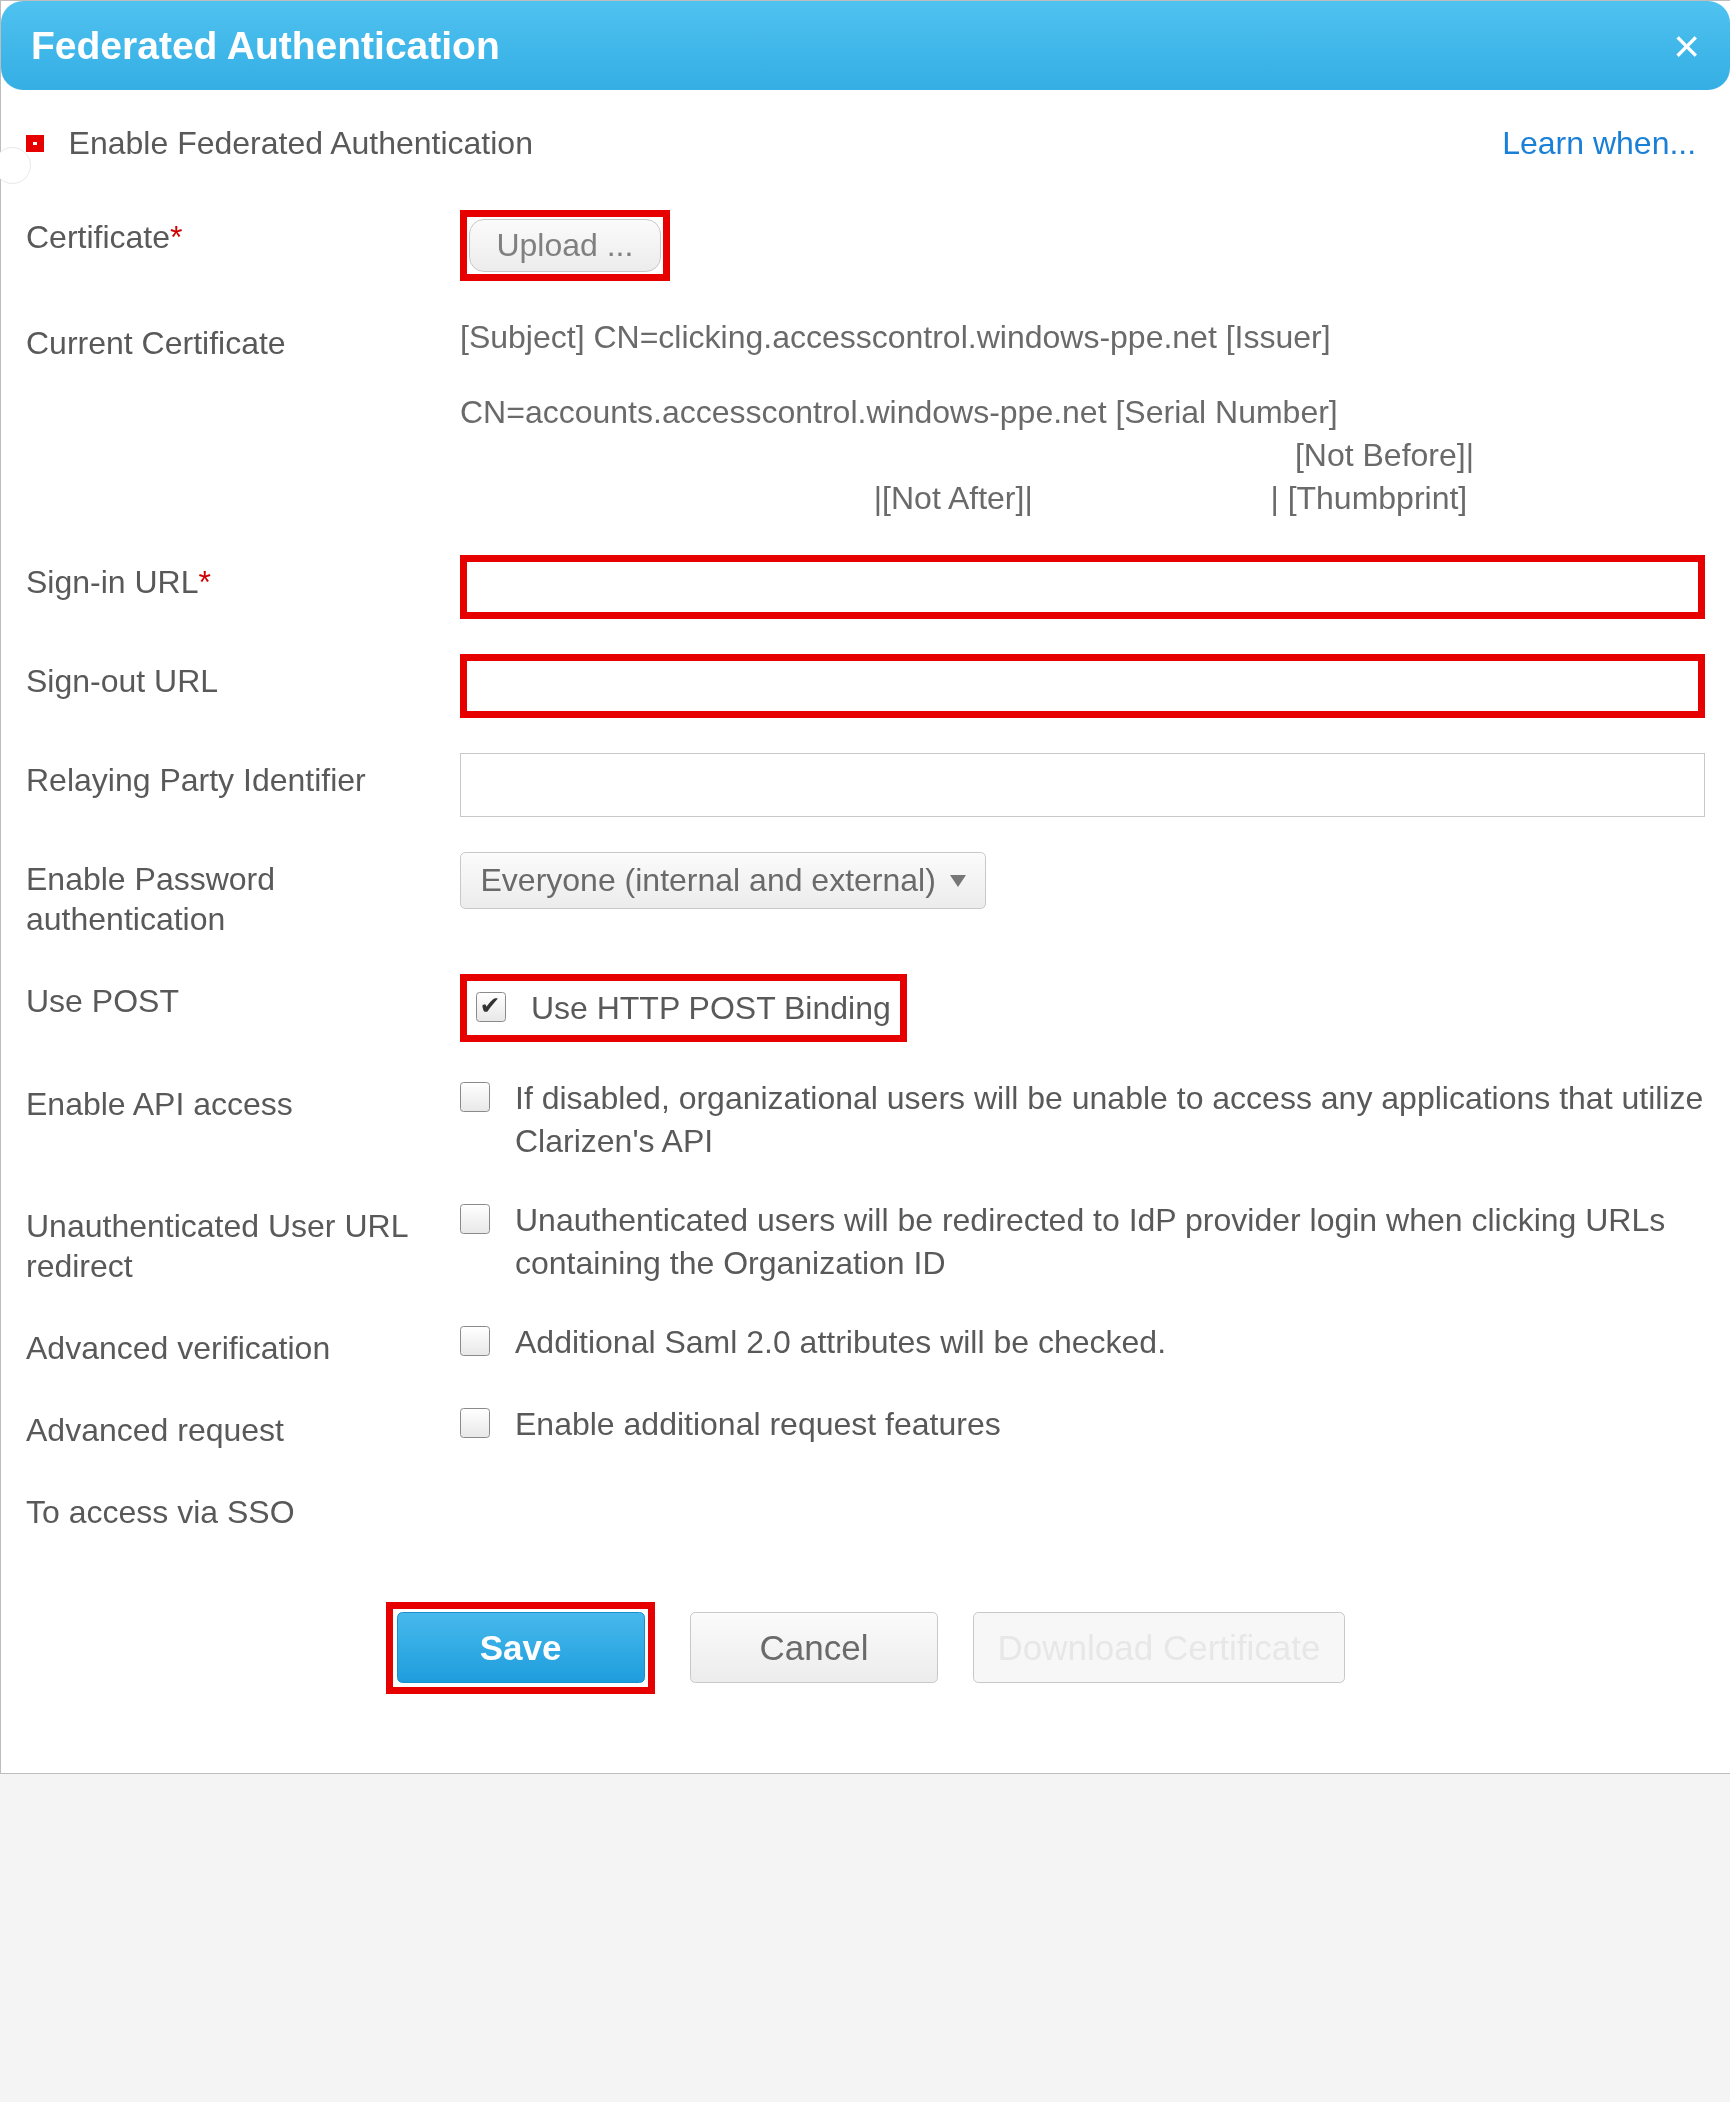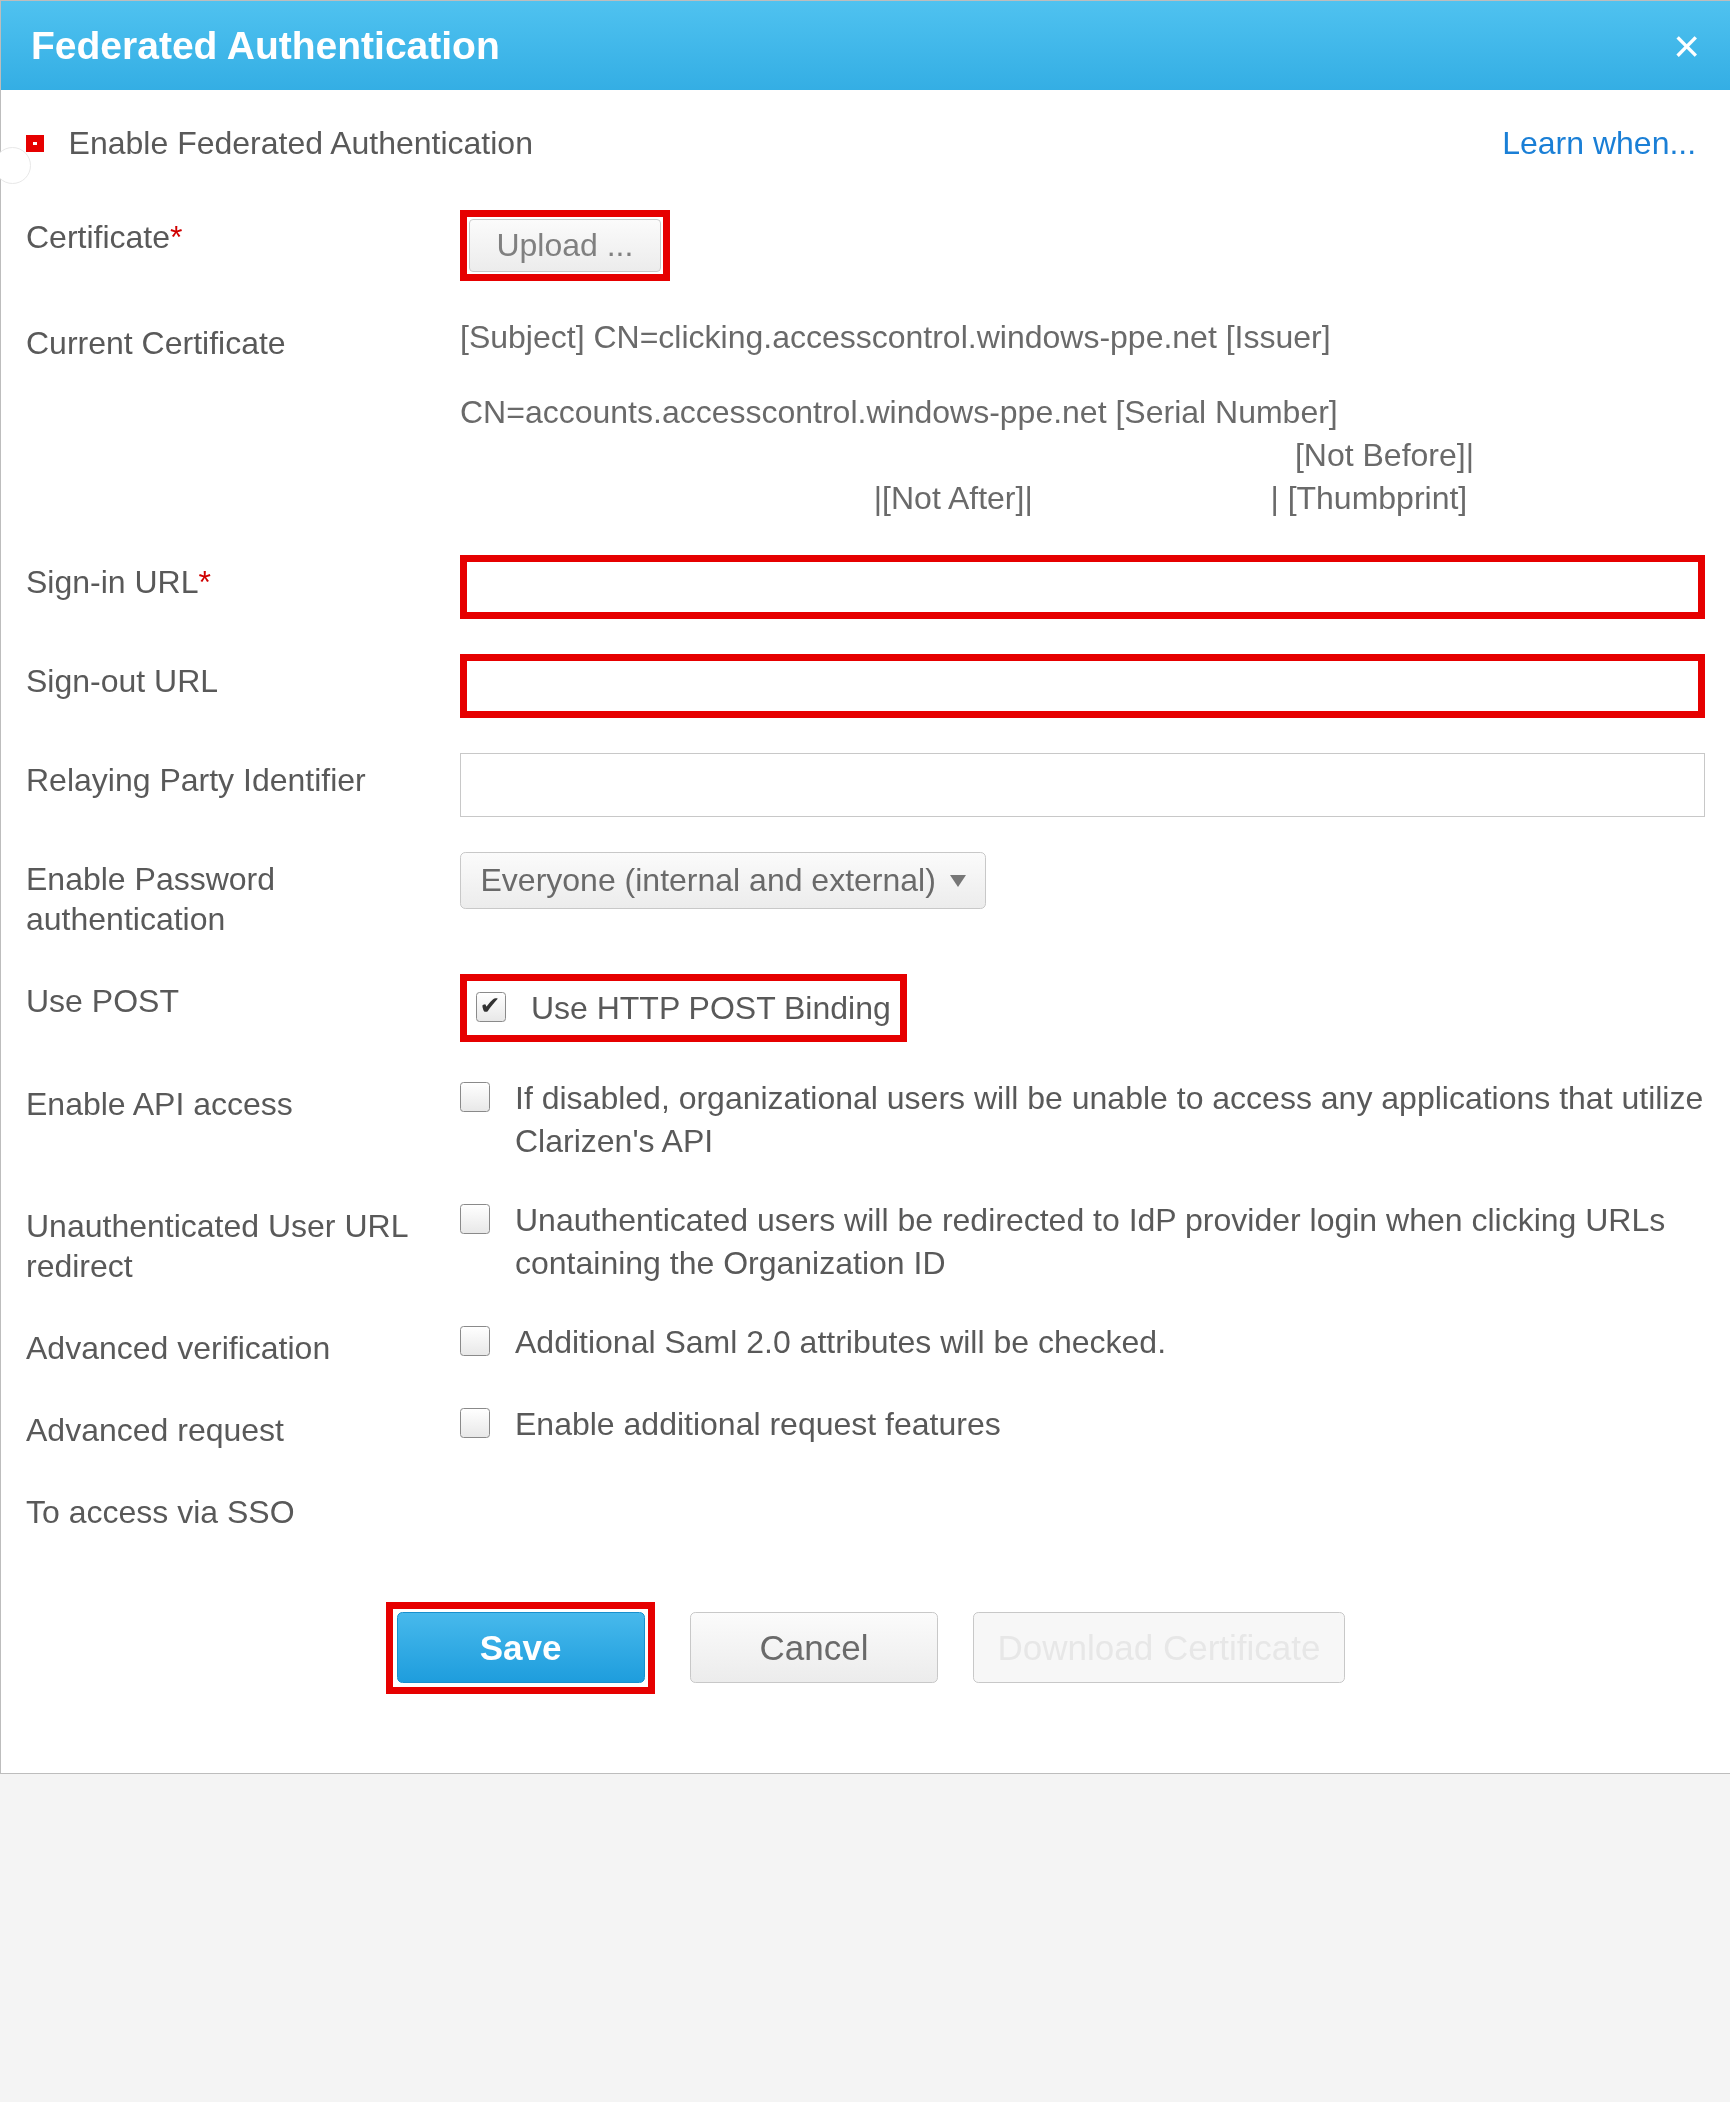--- a/index.html
+++ b/index.html
@@ -17,20 +17,21 @@
   .titlebar {
     background: linear-gradient(#4fc2f0, #34aee4);
     color:#fff;
     display:flex;
     align-items:center;
     justify-content:space-between;
     padding:0 30px;
     height:89px;
     font-size:39px;
     font-weight:bold;
+    border-radius:22px;
   }
   .titlebar .close {
     font-size:46px;
     font-weight:normal;
     line-height:1;
     cursor:pointer;
   }
   .content {
     padding:35px 25px 35px 25px;
     color:#595959;
@@ -92,21 +93,21 @@
     border:7px solid #e60000;
     padding:1.8px;
   }
   .btn-upload {
     display:inline-block;
     background:linear-gradient(#fbfbfb,#ececec);
     border:0.9px solid #c8c8c8;
     color:#808080;
     padding:7px 26.6px;
     font-size:32px;
-    border-radius:4px;
+    border-radius:15px;
     cursor:pointer;
   }
   .cert-text {
     line-height:1.35;
     color:#6a6a6a;
   }
   .cert-line2 { padding-left:0;margin-top:32px; }
   .cert-line3 { text-align:center; padding-right:53px; display:flex; justify-content:flex-end; padding-right:231px;}
   .cert-flex { display:flex; }
   .cert-flex .l { flex:0 0 46%; text-align:right; }

